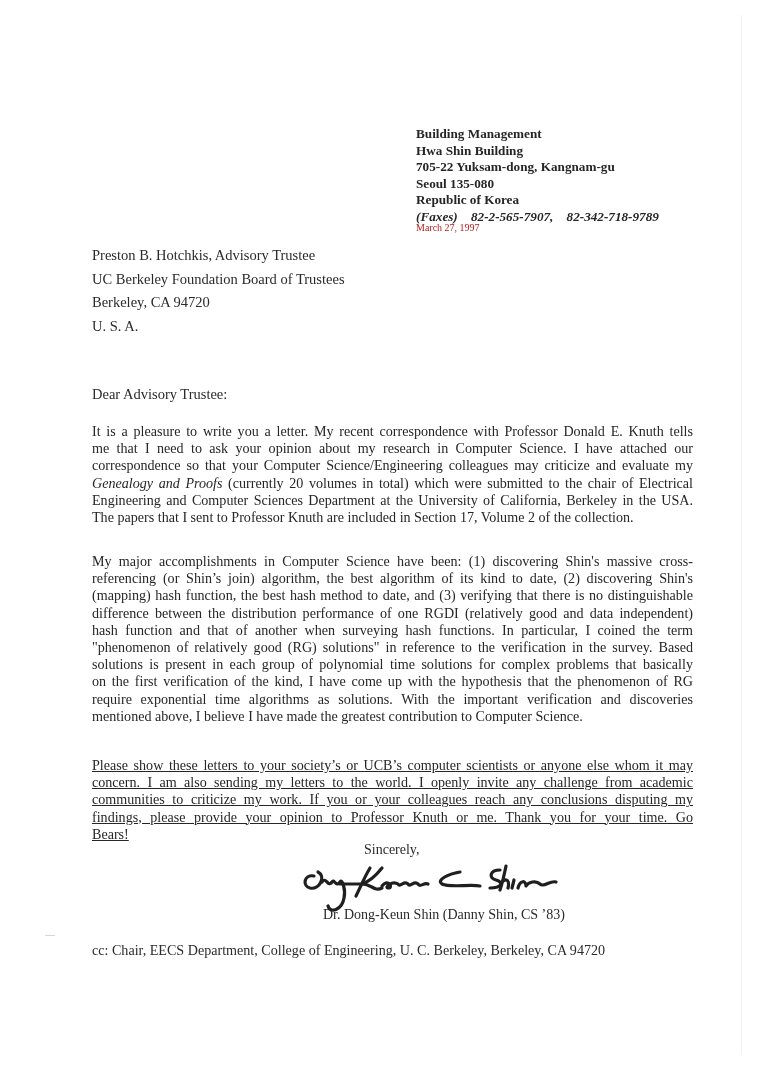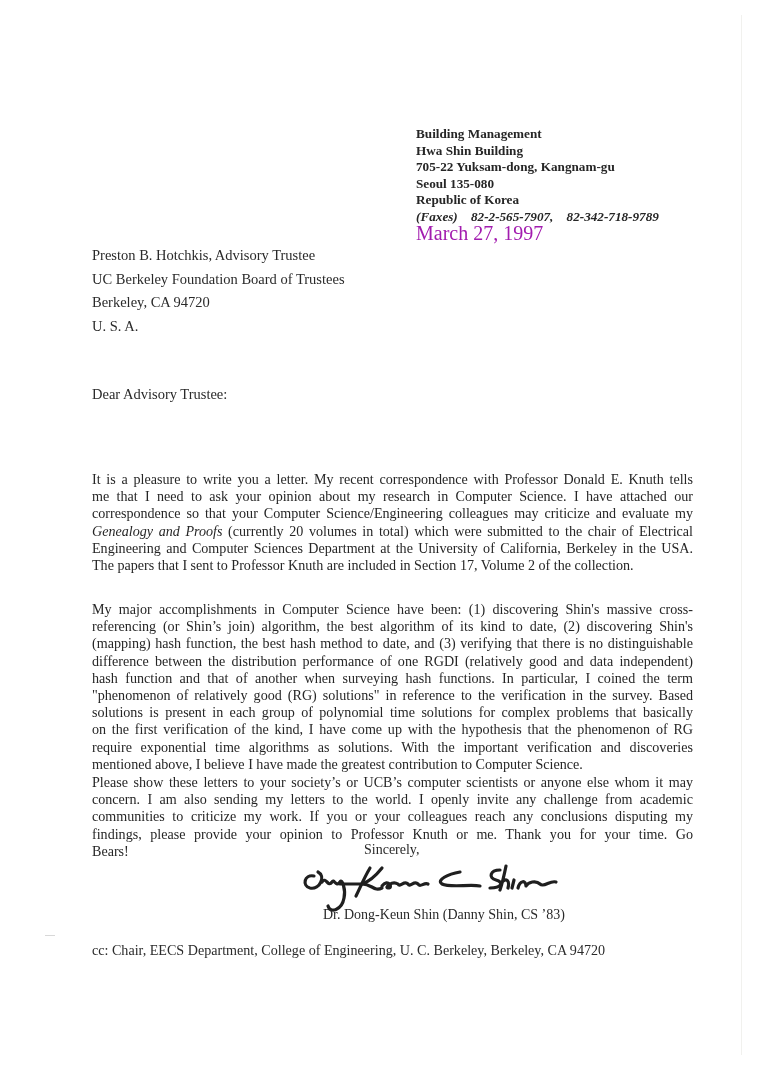--- a/index.html
+++ b/index.html
@@ -4,29 +4,29 @@
   <style>
     html, body { margin: 0; padding: 0; }
     body {
       width: 760px; height: 1072px; background: #ffffff; position: relative; overflow: hidden;
       font-family: "Liberation Serif", "DejaVu Serif", serif; color: #2a2a2a;
     }
     .page { position: absolute; left: 0; top: 0; width: 732px; height: 1072px; }
     .edge-line { position: absolute; left: 741px; top: 15px; width: 1px; height: 1040px; background: #f1f1ee; }
     .sender { position: absolute; left: 416px; top: 126px; font-weight: bold; font-size: 13.2px; line-height: 16.5px; color: #262626; }
     .sender .fax { font-style: italic; white-space: pre; }
-    .date { position: absolute; left: 416px; top: 222px; font-size: 20px; color: #a21caf; }
+    .date { position: absolute; left: 416px; top: 222px; font-size: 10px; color: #b91c1c; }
     .recipient { position: absolute; left: 92px; top: 244px; font-size: 14.5px; line-height: 23.5px; color: #2a2a2a; }
     .salutation { position: absolute; left: 92px; top: 386px; font-size: 14.5px; color: #2a2a2a; }
-    .para { position: absolute; left: 92px; width: 601px; font-size: 14.1px; line-height: 17.2px; text-align: justify; color: #262626; margin-top: 48px; }
+    .para { position: absolute; left: 92px; width: 601px; font-size: 14.1px; line-height: 17.2px; text-align: justify; color: #262626; }
     .para .line { display: block; text-align: justify; text-align-last: justify; white-space: nowrap; }
     .para .line.last { text-align-last: left; }
     .p1 { top: 423px; }
     .p2 { top: 553px; }
-    .p3 { top: 726px; }
+    .p3 { top: 757px; text-decoration: underline; }
     .closing { position: absolute; left: 364px; top: 842px; font-size: 14px; }
     .signature { position: absolute; left: 300px; top: 854px; width: 260px; height: 62px; }
     .signer { position: absolute; left: 323px; top: 907px; font-size: 14px; }
     .cc { position: absolute; left: 92px; top: 942px; font-size: 14.1px; }
     .smudge { position: absolute; left: 45px; top: 935px; width: 10px; height: 1px; background: #d8d8d8; }
   </style>
 </head>
 <body>
 
 <div class="page">

